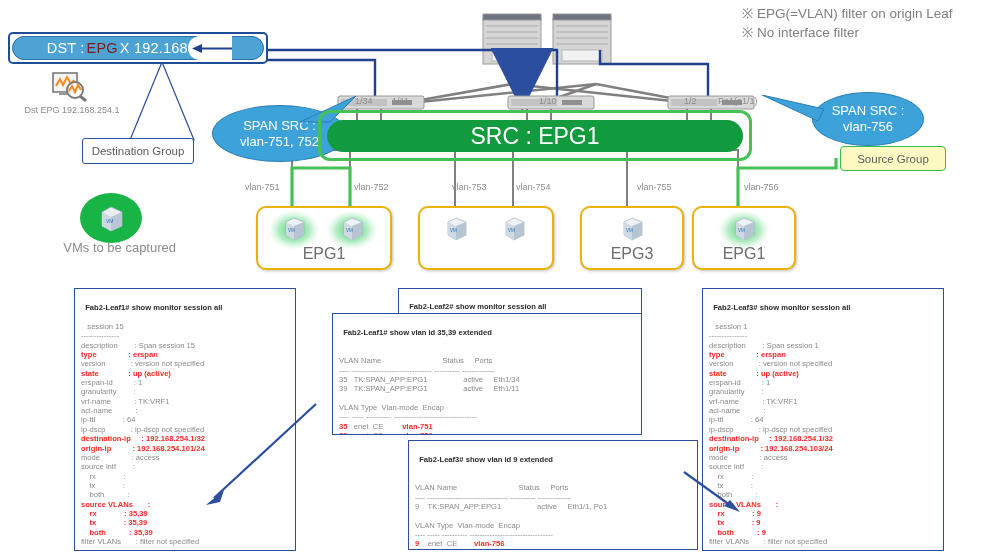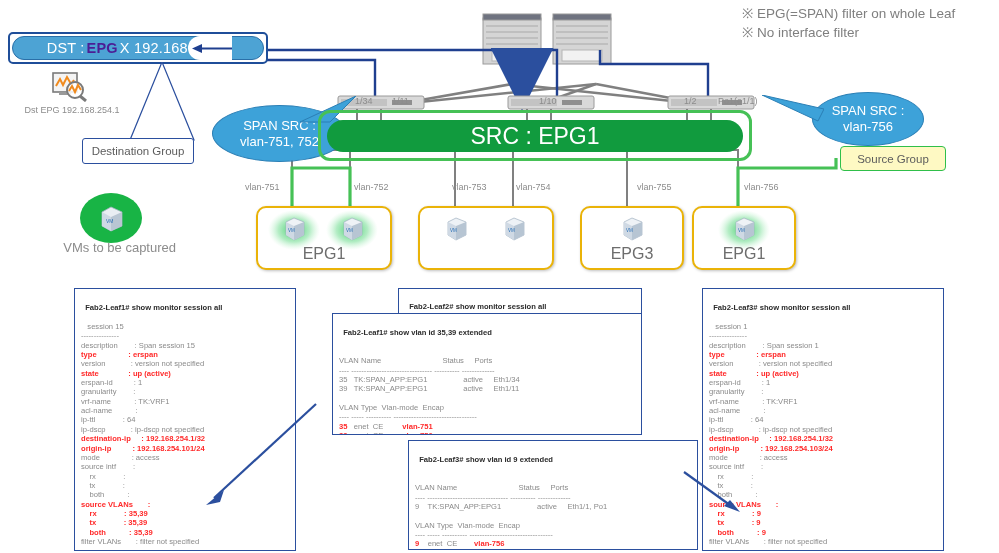--- a/index.html
+++ b/index.html
@@ -12,21 +12,21 @@
   #notes div{white-space:nowrap;}
 
   
   #dst-banner{left:8px;top:32px;width:260px;height:32px;
       border:2px solid #1f4e99;border-radius:5px;background:#fff;
       box-sizing:border-box;padding:2px;}
   #dst-inner{width:100%;height:100%;border-radius:14px;background:#4da3d4;
       border:1px solid #2a6fa8;box-sizing:border-box;
       display:flex;align-items:center;justify-content:center;
       font-size:14.5px;color:#fff;letter-spacing:.2px;}
-  #dst-inner .red{color:#4c1d95;font-weight:bold;padding:0 2px;}
+  #dst-inner .red{color:#7f1d1d;font-weight:normal;padding:0 2px;}
   #dst-notch{left:188px;top:36px;width:44px;height:24px;background:#fff;
       border-radius:12px 0 0 12px;}
   #dst-arrow{left:192px;top:44px;width:40px;height:9px;}
 
   
   #mon-icon{left:52px;top:72px;width:36px;height:30px;}
   #mon-cap{left:12px;top:105px;width:120px;font-size:9px;color:#8c8c8c;text-align:center;
       white-space:nowrap;}
 
   
@@ -86,21 +86,21 @@
   #term-mid{left:332px;top:313px;width:310px;height:122px;}
   #term-mid2{left:408px;top:440px;width:290px;height:110px;}
   #term-right{left:702px;top:288px;width:242px;height:263px;}
 
   .arrowsvg{pointer-events:none;}
 </style>
 </head>
 <body>
 
 <div class="abs" id="notes">
-  <div>※ EPG(=SPAN) filter on whole Leaf</div>
+  <div>※ EPG(=VLAN) filter on origin Leaf</div>
   <div>※ No interface filter</div>
 </div>
 
 <svg class="abs" id="fabric" viewBox="0 0 999 290">
   <defs>
     <radialGradient id="glow" cx="50%" cy="50%" r="50%">
       <stop offset="0%" stop-color="#1fc24a" stop-opacity=".95"></stop>
       <stop offset="55%" stop-color="#3fd06a" stop-opacity=".6"></stop>
       <stop offset="100%" stop-color="#8fe8a8" stop-opacity="0"></stop>
     </radialGradient>

